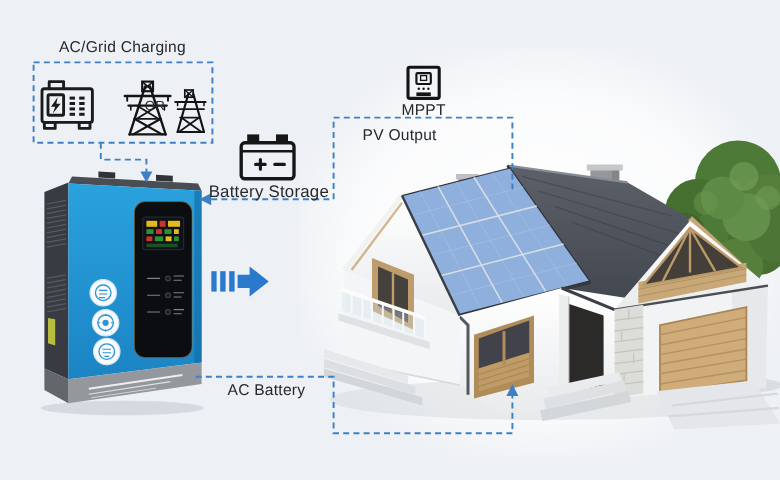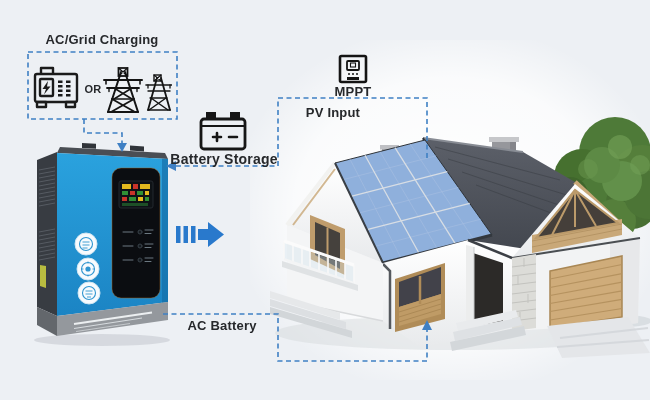--- a/index.html
+++ b/index.html
@@ -4,24 +4,24 @@
 <style>
   html,body{margin:0;padding:0;}
   .canvas{
     position:relative;width:650px;height:400px;overflow:hidden;
     background:#edf0f4;
     font-family:"Liberation Sans",sans-serif;
   }
   .abs{position:absolute;}
   .label{
     position:absolute;transform:translate(-50%,-50%);
-    color:#26282b;font-weight:bold;font-size:13px;white-space:nowrap;
+    color:#26282b;font-weight:normal;font-size:13px;white-space:nowrap;
     letter-spacing:.2px;
   }
-  .label.small{font-size:11px;}
+  .label.small{font-size:11px;margin-left:36px;}
   svg{display:block;}
 </style>
 </head>
 <body>
 
 <div class="canvas">
 
   <svg class="abs" style="left:250px;top:40px;" width="400" height="340" viewBox="0 0 400 340">
     <defs>
       <radialGradient id="glowG" cx="50%" cy="50%" r="55%">
@@ -304,16 +304,16 @@
       <rect x="7.5" y="8" width="4.5" height="17"></rect>
       <rect x="15" y="8" width="4.5" height="17"></rect>
       <polygon points="22,11 32,11 32,4 48,16.5 32,29 32,22 22,22"></polygon>
     </g>
   </svg>
 
   <div class="label" style="left:102px;top:39px;">AC/Grid Charging</div>
   <div class="label small" style="left:93px;top:89px;">OR</div>
   <div class="label" style="left:224px;top:159px;font-size:14px;">Battery Storage</div>
   <div class="label" style="left:353px;top:91px;">MPPT</div>
-  <div class="label" style="left:333px;top:112px;">PV Input</div>
+  <div class="label" style="left:333px;top:112px;">PV Output</div>
   <div class="label" style="left:222px;top:325px;">AC Battery</div>
 
 </div>
 
 </body></html>

